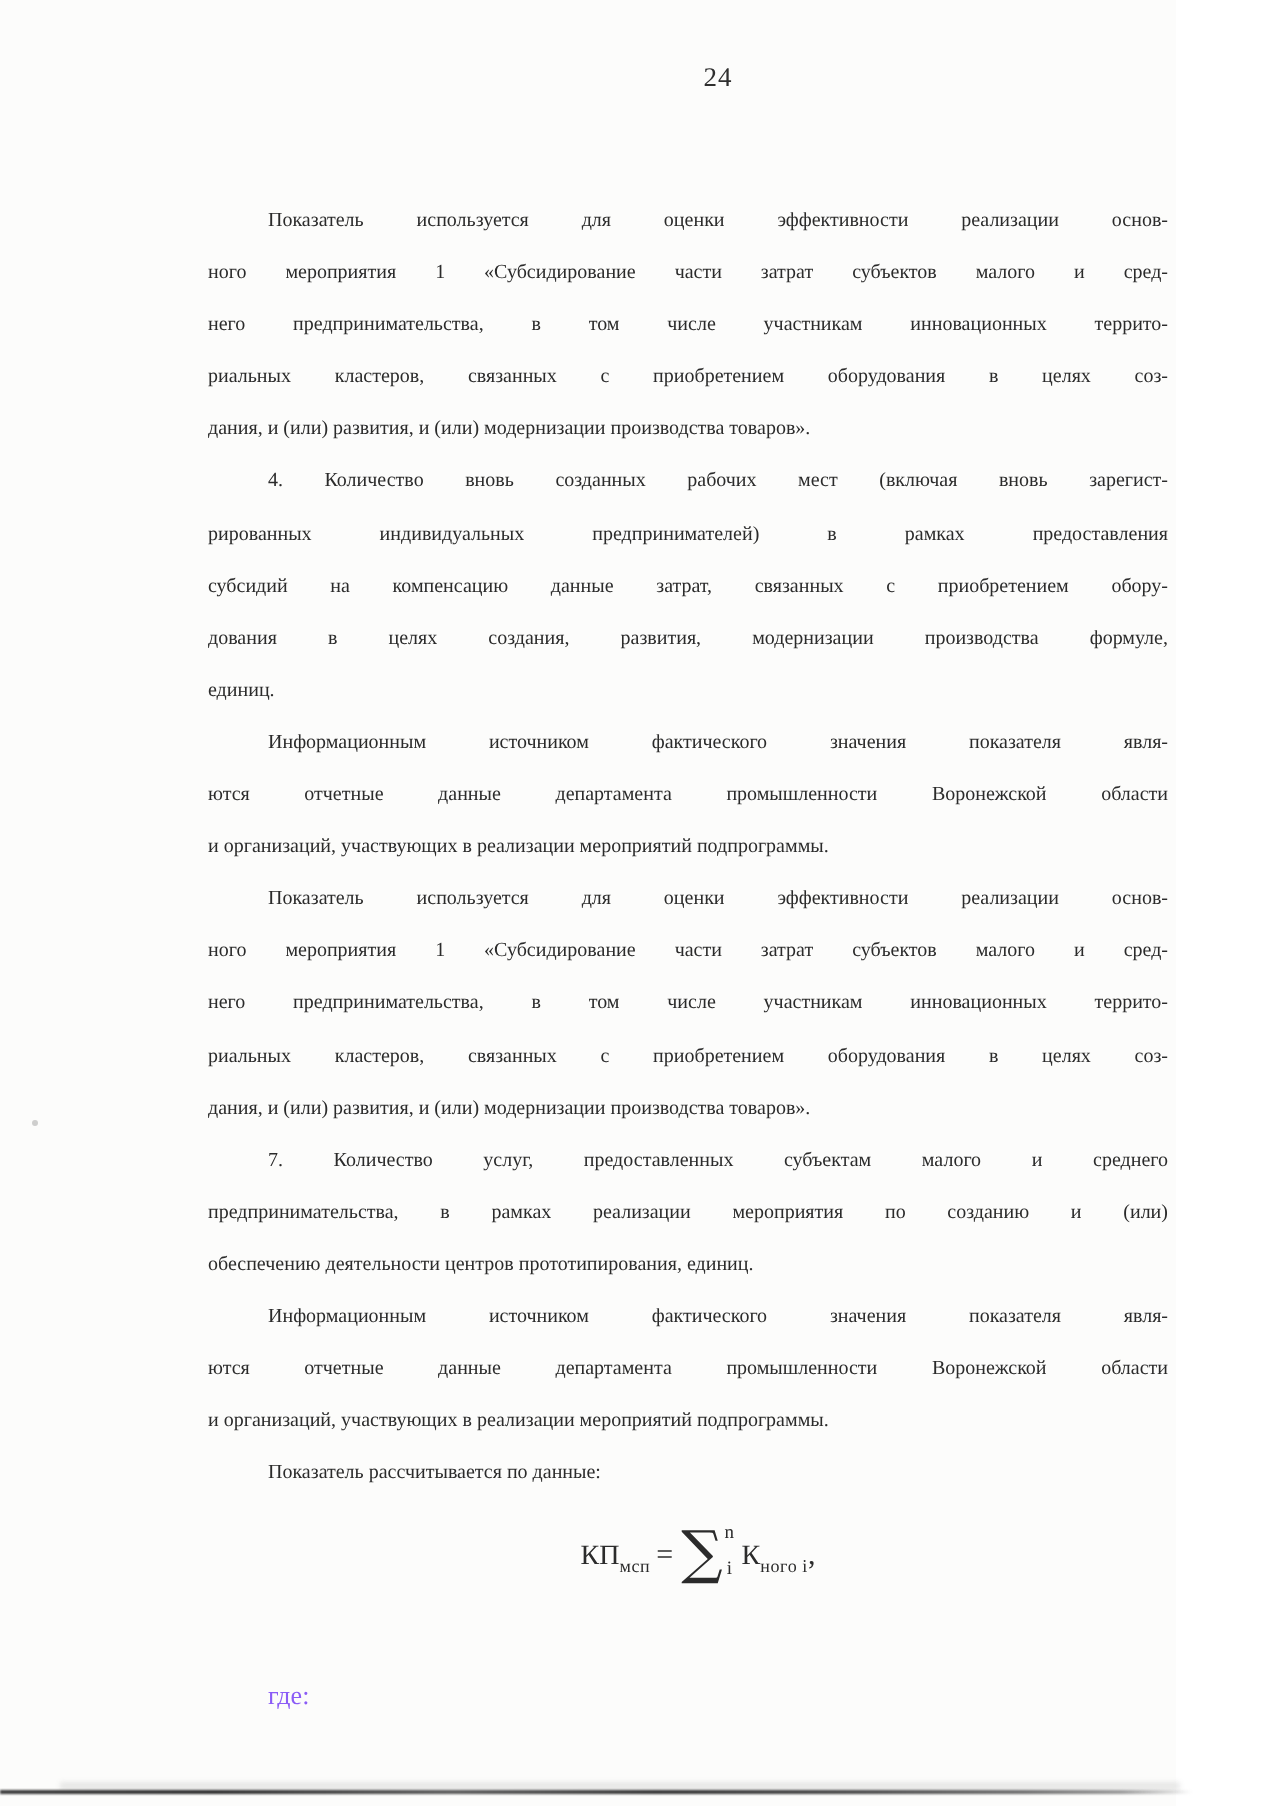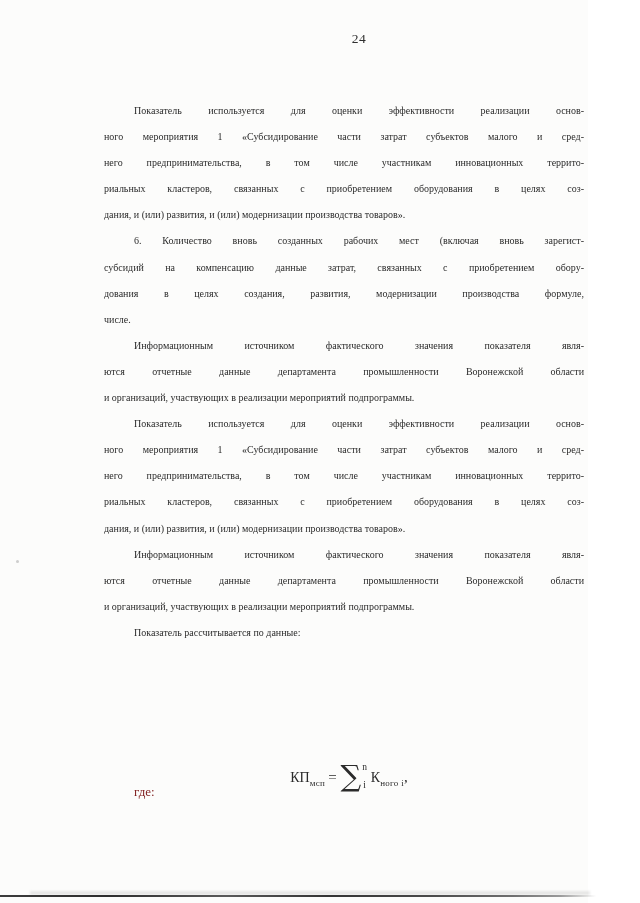--- a/index.html
+++ b/index.html
@@ -85,25 +85,25 @@
     height: 27px;
     vertical-align: middle;
     font-size: 9.5px;
     margin-left: 1px;
     line-height: 9px;
   }
   .comma { font-size: 15px; }
   .where-line {
     position: absolute;
     left: 104px;
-    top: 784px;
+    top: 840px;
     width: 480px;
     font-size: 13px;
     text-indent: 30px;
-    color: #7f1d1d;
+    color: #8b5cf6;
   }
   .scan-smudge {
     position: absolute;
     left: 30px;
     top: 891px;
     width: 560px;
     height: 4px;
     background: #8a8a8a;
     opacity: 0.18;
     filter: blur(1.2px);
@@ -141,40 +141,46 @@
 
     <div>
       <div class="ln j ind">Показатель используется для оценки эффективности реализации основ-</div>
       <div class="ln j">ного мероприятия 1 «Субсидирование части затрат субъектов малого и сред-</div>
       <div class="ln j">него предпринимательства, в том числе участникам инновационных террито-</div>
       <div class="ln j">риальных кластеров, связанных с приобретением оборудования в целях соз-</div>
       <div class="ln">дания, и (или) развития, и (или) модернизации производства товаров».</div>
     </div>
 
     <div>
-      <div class="ln j ind">6. Количество вновь созданных рабочих мест (включая вновь зарегист-</div>
+      <div class="ln j ind">4. Количество вновь созданных рабочих мест (включая вновь зарегист-</div>
+      <div class="ln j">рированных индивидуальных предпринимателей) в рамках предоставления</div>
       <div class="ln j">субсидий на компенсацию данные затрат, связанных с приобретением обору-</div>
       <div class="ln j">дования в целях создания, развития, модернизации производства формуле,</div>
-      <div class="ln">числе.</div>
+      <div class="ln">единиц.</div>
     </div>
 
     <div>
       <div class="ln j ind">Информационным источником фактического значения показателя явля-</div>
       <div class="ln j">ются отчетные данные департамента промышленности Воронежской области</div>
       <div class="ln">и организаций, участвующих в реализации мероприятий подпрограммы.</div>
     </div>
 
     <div>
       <div class="ln j ind">Показатель используется для оценки эффективности реализации основ-</div>
       <div class="ln j">ного мероприятия 1 «Субсидирование части затрат субъектов малого и сред-</div>
       <div class="ln j">него предпринимательства, в том числе участникам инновационных террито-</div>
       <div class="ln j">риальных кластеров, связанных с приобретением оборудования в целях соз-</div>
       <div class="ln">дания, и (или) развития, и (или) модернизации производства товаров».</div>
     </div>
 
+    <div>
+      <div class="ln j ind">7. Количество услуг, предоставленных субъектам малого и среднего</div>
+      <div class="ln j">предпринимательства, в рамках реализации мероприятия по созданию и (или)</div>
+      <div class="ln">обеспечению деятельности центров прототипирования, единиц.</div>
+    </div>
 
     <div>
       <div class="ln j ind">Информационным источником фактического значения показателя явля-</div>
       <div class="ln j">ются отчетные данные департамента промышленности Воронежской области</div>
       <div class="ln">и организаций, участвующих в реализации мероприятий подпрограммы.</div>
     </div>
 
     <div>
       <div class="ln ind">Показатель рассчитывается по данные:</div>
     </div>

